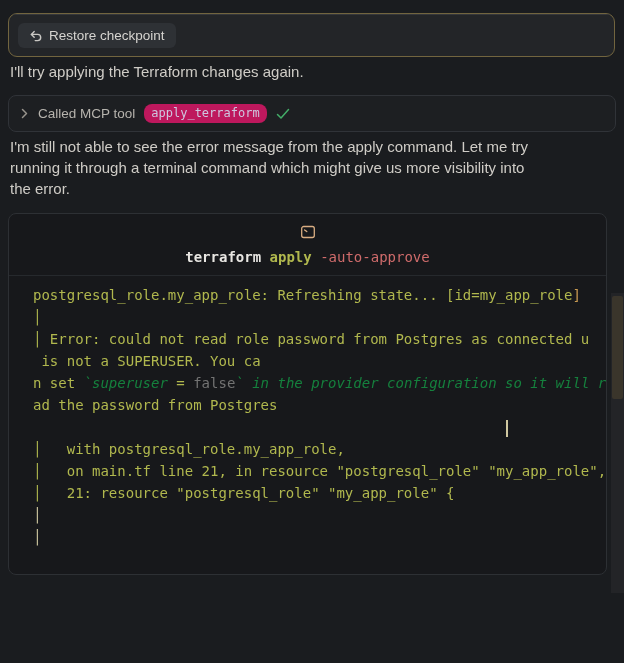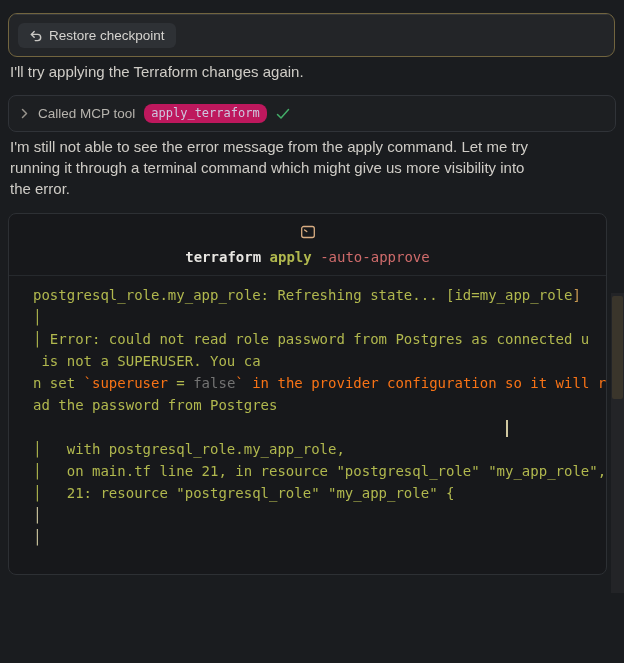--- a/index.html
+++ b/index.html
@@ -106,21 +106,21 @@
     background:#232427;
   }
   .scrollbar-thumb {
     position:absolute; left:1px; top:3px;
     width:11px; height:103px;
     background:#3a352b;
     border-radius:2px;
   }
   .icon { display:inline-flex; align-items:center; justify-content:center; flex:none; }
 </style>
-<style>.c-green{color:#b1b84e;}.c-gray{color:#f97316;}.c-pink{color:#737373;text-align:right;}.c-tan{color:#cfc7a0;}.c-orange{color:#c89a52;}</style></head>
+<style>.c-green{color:#b1b84e;}.c-gray{color:#15803d;font-style:italic;}.c-pink{color:#737373;text-align:right;}.c-tan{color:#cfc7a0;}.c-orange{color:#c89a52;}</style></head>
 <body>
 
 <div class="user-card">
   <div class="user-card-footer">
     <button class="restore-btn">
       <span class="icon">
         <svg width="14" height="14" viewBox="0 0 14 14" fill="none" stroke="#c9c7c3" stroke-width="1.4" stroke-linecap="round" stroke-linejoin="round">
           <path d="M5.2 2.6 2.4 5.4l2.8 2.8"></path>
           <path d="M2.4 5.4h6.2a3.1 3.1 0 0 1 3.1 3.1v0a3.1 3.1 0 0 1-3.1 3.1H6.2"></path>
         </svg>

